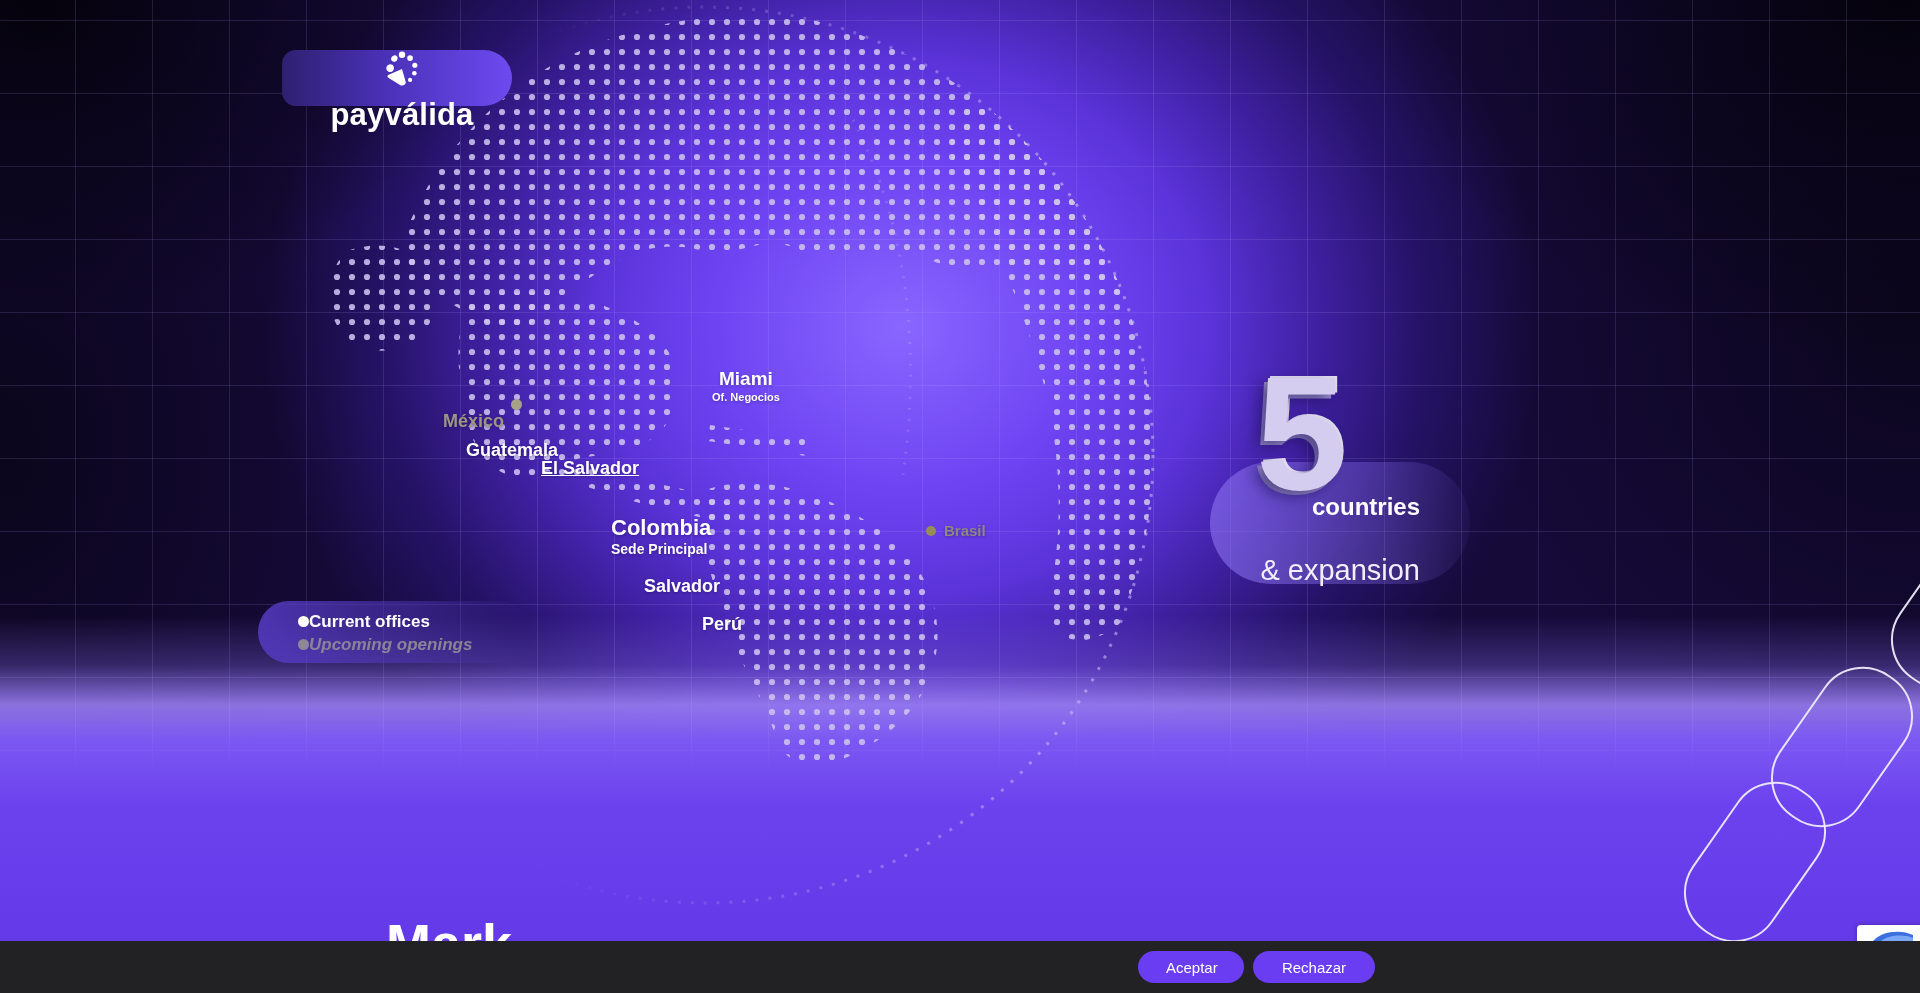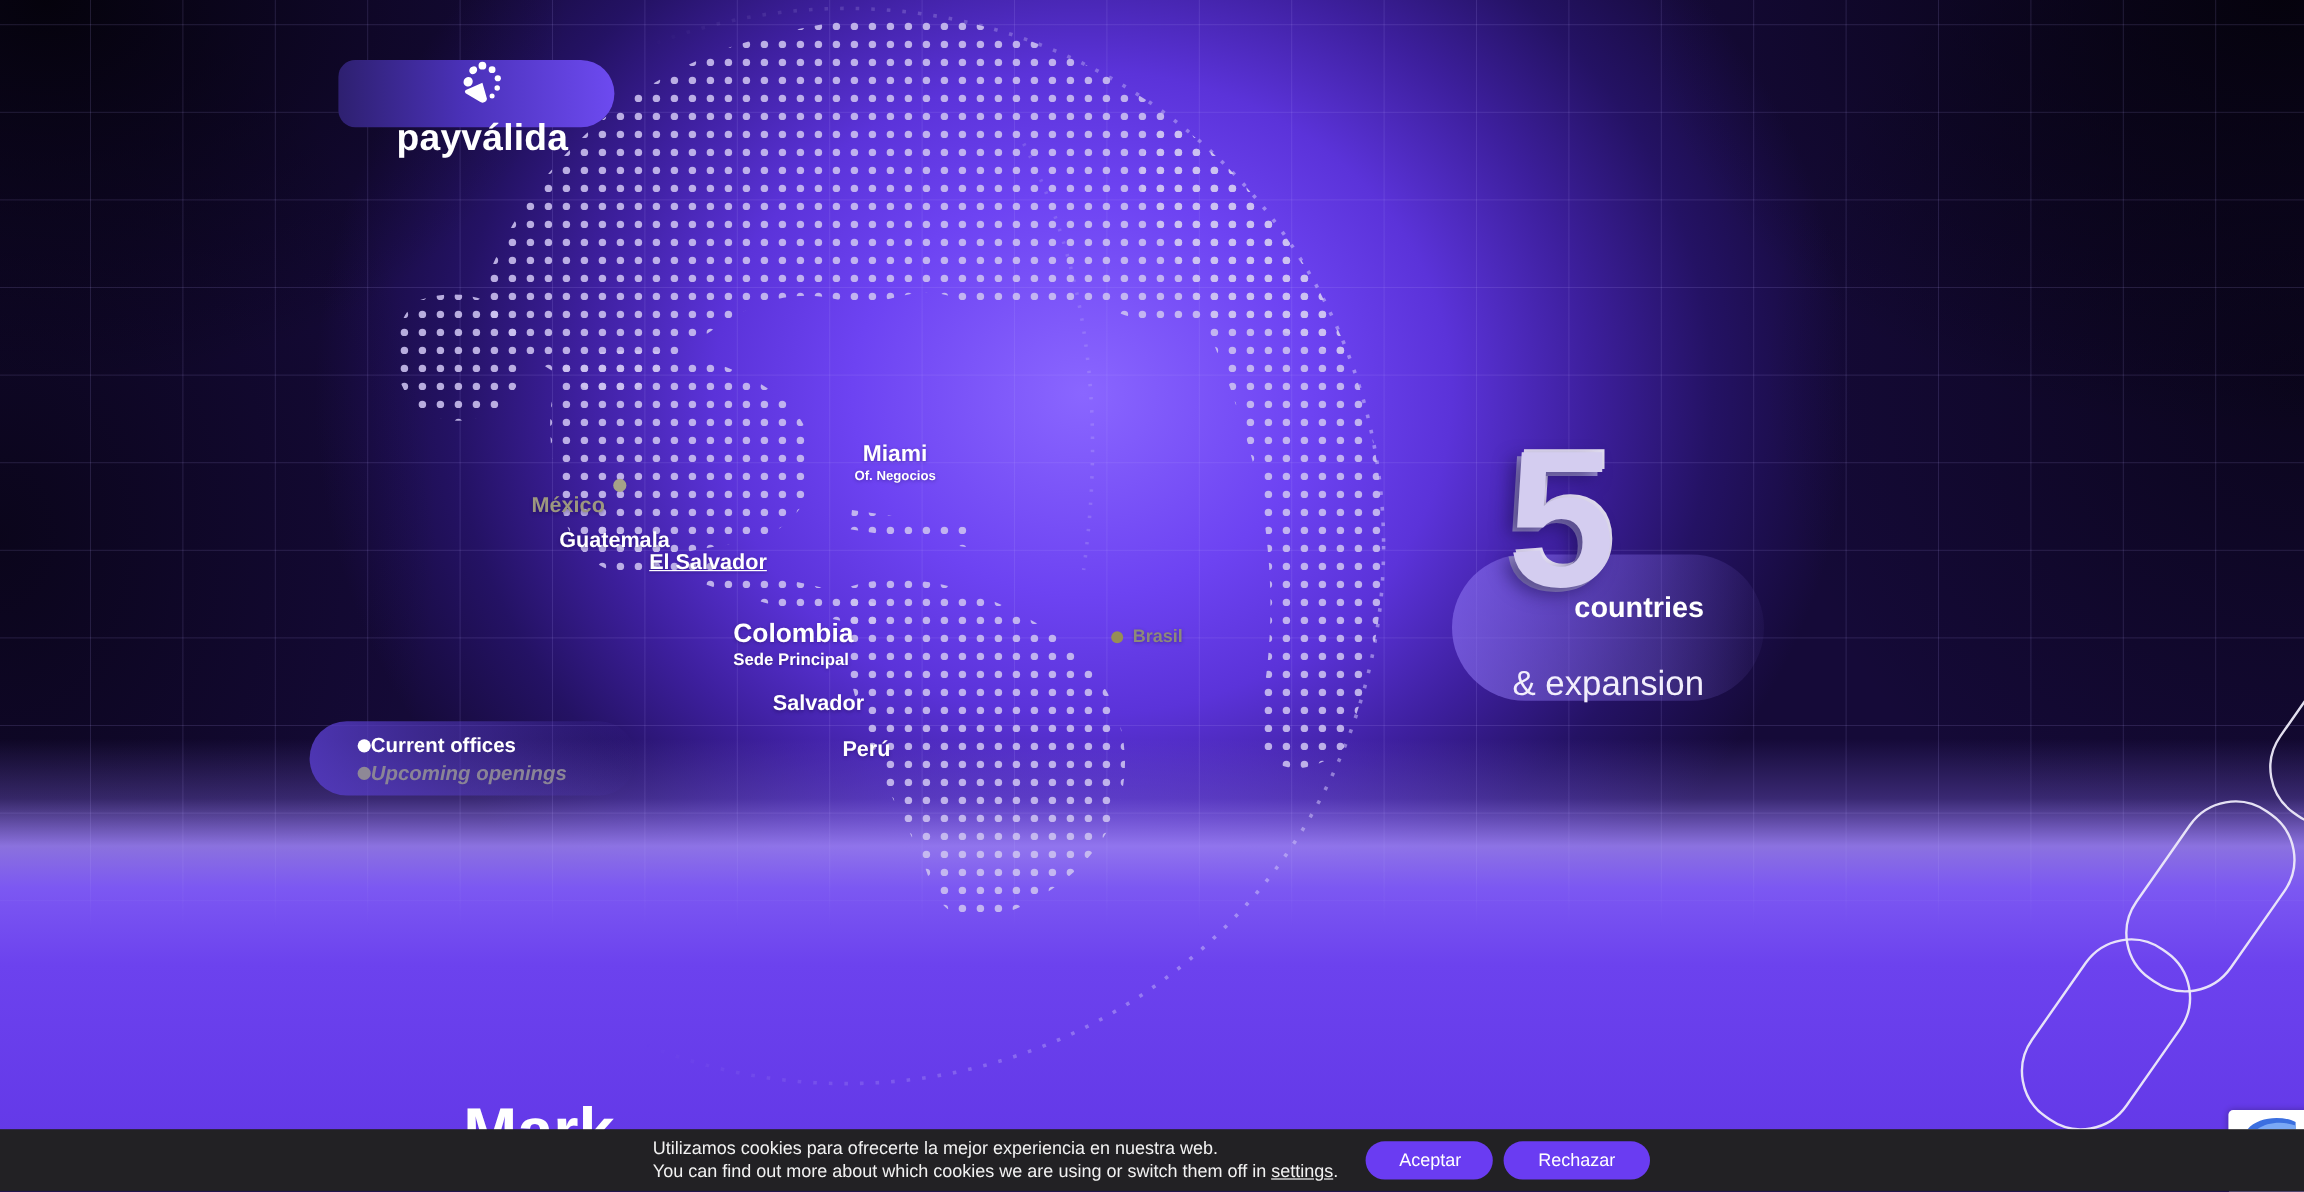--- a/index.html
+++ b/index.html
@@ -241,21 +241,17 @@
   <div class="partial-heading">Mark</div>
 
   <div class="recaptcha-badge">
     <svg width="44" height="16" viewBox="0 0 44 16" style="margin:4px 0 0 14px;">
       <path d="M2,12 C10,2 30,0 42,6 L42,12 Z" fill="#3b6fe0"></path>
       <path d="M10,12 C18,6 32,5 42,9 L42,12 Z" fill="#7aa8f5"></path>
     </svg>
   </div>
 
   <div class="cookie-bar">
-    <div class="cookie-text">
-      <div>Utilizamos cookies para ofrecerte la mejor experiencia en nuestra web.</div>
-      <div><span>You can find out more about which cookies we are using or switch them off in </span><span class="cookie-link">settings</span><span>.</span></div>
-    </div>
     <button class="cookie-btn btn-accept">Aceptar</button>
     <button class="cookie-btn btn-reject">Rechazar</button>
   </div>
 
 </div>
 
 </body></html>

